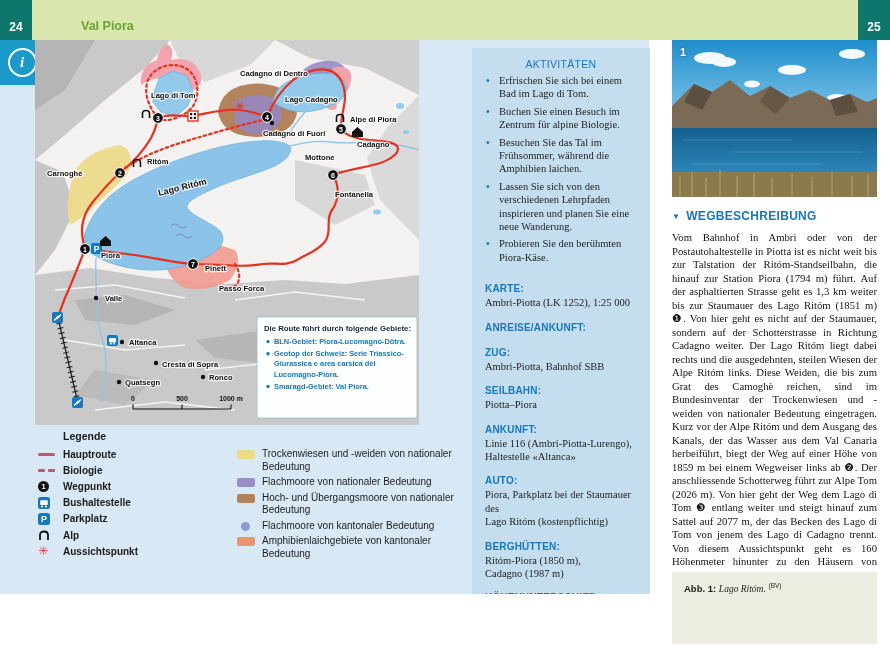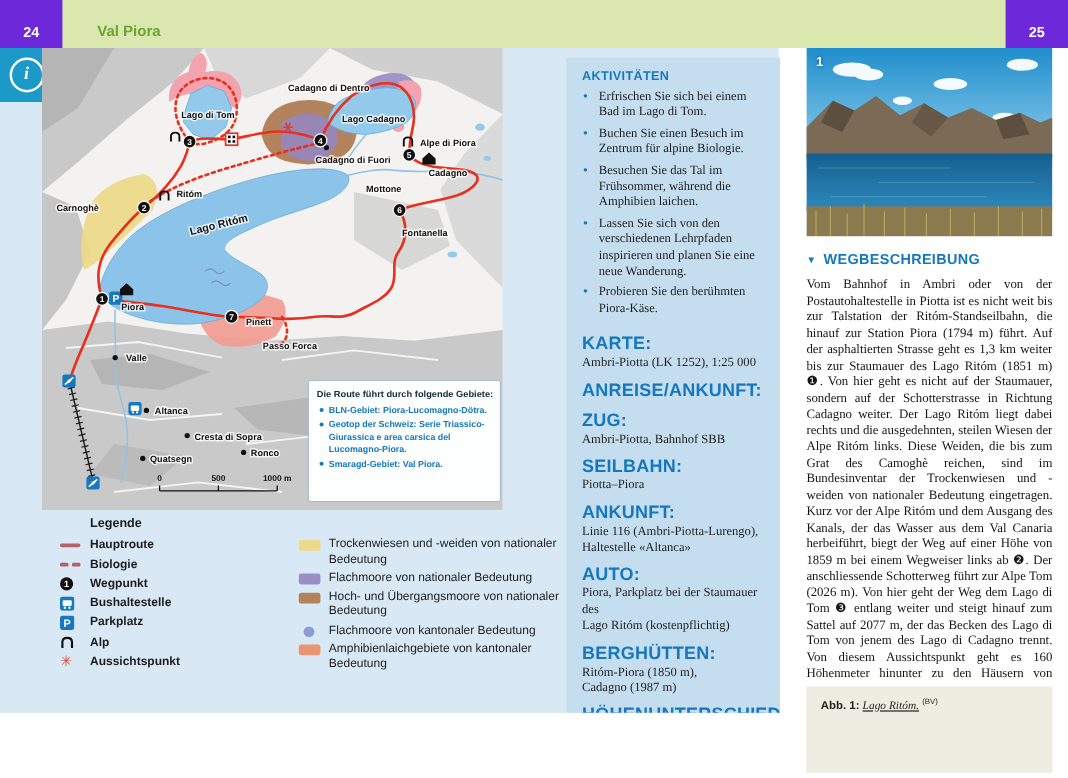--- a/index.html
+++ b/index.html
@@ -1,75 +1,75 @@
 <!DOCTYPE html>
 <html><head>
 <meta charset="utf-8">
 <style>
   html,body{margin:0;padding:0;background:#fff;}
   #page{position:relative;width:890px;height:648px;background:#ffffff;overflow:hidden;
         font-family:"Liberation Sans","DejaVu Sans",sans-serif;}
   
   .header{position:absolute;left:0;top:0;width:890px;height:40px;background:#dae7af;}
-  .pagenum{position:absolute;top:0;width:52px;height:40px;background:#6d28d9;color:#fff;
+  .pagenum{position:absolute;top:0;width:32px;height:40px;background:#0f766e;color:#fff;
            font-weight:bold;font-size:12px;display:flex;align-items:flex-end;justify-content:center;
            padding-bottom:6px;box-sizing:border-box;}
   .pagenum.left{left:0}.pagenum.right{right:0}
   .header-title{position:absolute;left:57px;top:19px;color:#69a52f;font-weight:bold;font-size:12.5px;margin-left:24px;}
   
   .blue-panel{position:absolute;left:0;top:40px;width:649px;height:554px;background:#d8e8f5;}
   .info-tile{position:absolute;left:0;top:40px;width:44px;height:45px;background:#1b9aca;
              display:flex;align-items:center;justify-content:center;}
   .info-glyph{width:25px;height:25px;border:2px solid #fff;border-radius:50%;color:#fff;
               font-size:15px;font-weight:bold;font-family:"Liberation Serif","DejaVu Serif",serif;
               font-style:italic;display:flex;align-items:center;justify-content:center;line-height:1;}
   
   #map-svg{position:absolute;left:35px;top:40px;}
   
-  .legend{position:absolute;left:50px;top:430px;width:600px;color:#1c1c1c;}
+  .legend{position:absolute;left:38px;top:430px;width:600px;color:#1c1c1c;}
   .legend-title{font-size:10.5px;font-weight:bold;margin:0 0 3px 25px;}
   .lg-col-left{position:absolute;left:0;top:16px;width:195px;}
   .lg-col-right{position:absolute;left:199px;top:18px;width:235px;}
   .lg-row{display:flex;align-items:center;height:16.2px;font-size:10px;font-weight:bold;}
   .lg-ic{width:25px;display:flex;align-items:center;justify-content:flex-start;flex:none;}
   .lg-line{width:17px;height:3px;background:#b55f68;border-radius:2px;}
   .lg-dash{width:7px;height:3px;background:#b55f68;border-radius:1px;margin-right:3px;}
   .lg-wp{width:11px;height:11px;border-radius:50%;background:#111;color:#fff;font-size:7.5px;
          font-weight:bold;display:flex;align-items:center;justify-content:center;}
   .lg-view{color:#e0412f;font-size:12px;line-height:1;}
   .lg-row-r{display:flex;align-items:flex-start;margin-bottom:3px;font-size:10px;font-weight:normal;line-height:12.5px;}
   .lg-sw{width:18px;height:9px;border-radius:2px;flex:none;margin:2px 7px 0 0;}
   .lg-sw.dot{width:9px;height:9px;border-radius:50%;margin-left:4px;margin-right:12px;}
   .lg-lab{width:210px;}
   
   .mid-panel{position:absolute;left:472px;top:48px;width:178px;height:546px;background:#c5deef;
              box-sizing:border-box;padding:10px 13px;overflow:hidden;}
-  .sec-head{color:#1677bd;font-weight:bold;font-size:10.5px;letter-spacing:.3px;margin:0 0 4px 0;}
+  .sec-head{color:#1677bd;font-weight:normal;font-size:10.5px;letter-spacing:.3px;margin:0 0 4px 0;text-align:center;}
   .act-list{list-style:none;margin:0;padding:0;}
   .act-list li{position:relative;padding-left:14px;font-family:"Liberation Serif","DejaVu Serif",serif;
                font-size:10.5px;line-height:13.4px;color:#1d1d1d;margin-bottom:4px;}
   .act-list li .blt{position:absolute;left:1px;top:0;color:#1677bd;font-family:"Liberation Sans",sans-serif;}
   .facts{margin-top:14px;}
   .fact{margin-bottom:7px;}
-  .fact-label{color:#1677bd;font-weight:bold;font-size:15px;letter-spacing:.2px;}
+  .fact-label{color:#1677bd;font-weight:bold;font-size:10px;letter-spacing:.2px;}
   .fact-line{font-family:"Liberation Serif","DejaVu Serif",serif;font-size:10.5px;line-height:13.4px;color:#1d1d1d;}
   
   .article{position:absolute;left:672px;top:40px;width:205px;}
   .photo-wrap{position:relative;width:205px;height:157px;}
   .photo-num{position:absolute;left:8px;top:6px;color:#fff;font-weight:bold;font-size:11px;text-shadow:0 0 3px rgba(0,0,0,.5);}
   .article-head{display:flex;align-items:center;margin-top:12px;color:#1677bd;font-weight:bold;
                 font-size:12px;letter-spacing:.3px;}
   .article-head .tri{font-size:8px;margin-right:6px;}
   .article-body{margin-top:8px;height:338px;overflow:hidden;text-align:justify;
                 font-family:"Liberation Serif","DejaVu Serif",serif;font-size:10.7px;
                 line-height:13.5px;color:#151515;}
   .caption-box{position:absolute;left:672px;top:572px;width:205px;height:72px;background:#edeee1;
                box-sizing:border-box;padding:10px 12px;font-size:9.5px;color:#222;}
   .cap-b{font-weight:bold;}
-  .cap-i{font-family:"Liberation Serif","DejaVu Serif",serif;font-style:italic;text-decoration:underline;}
+  .cap-i{font-family:"Liberation Serif","DejaVu Serif",serif;font-style:italic;}
   .cap-s{font-size:6.5px;vertical-align:super;}
 </style>
 </head>
 <body>
 
 <div id="page">
 
   <div class="header">
     <div class="pagenum left">24</div>
     <div class="header-title">Val Piora</div>

